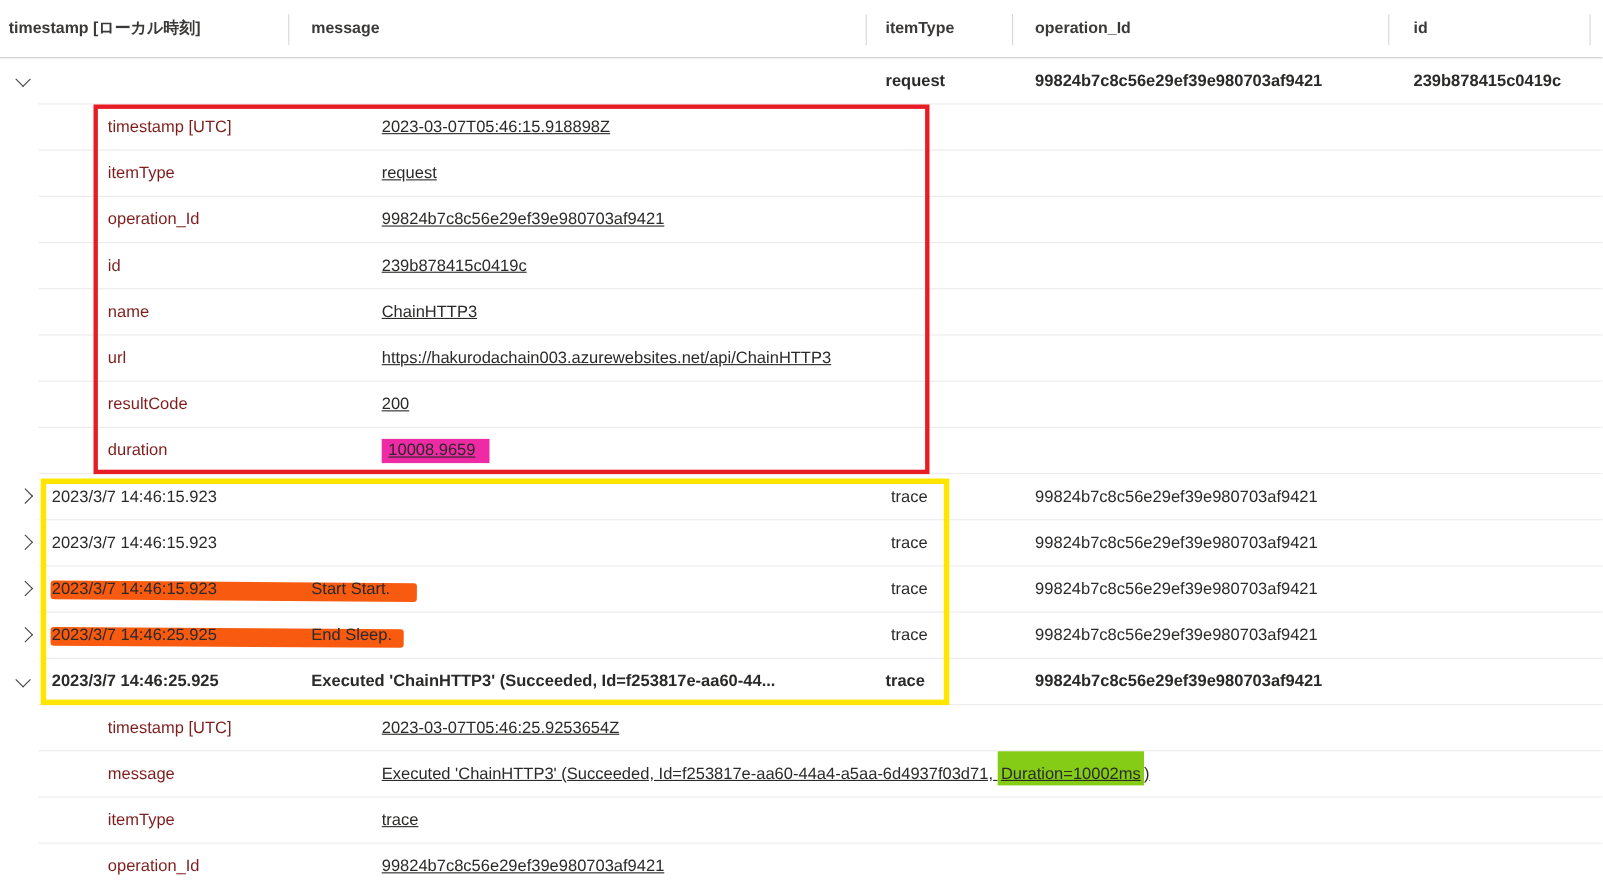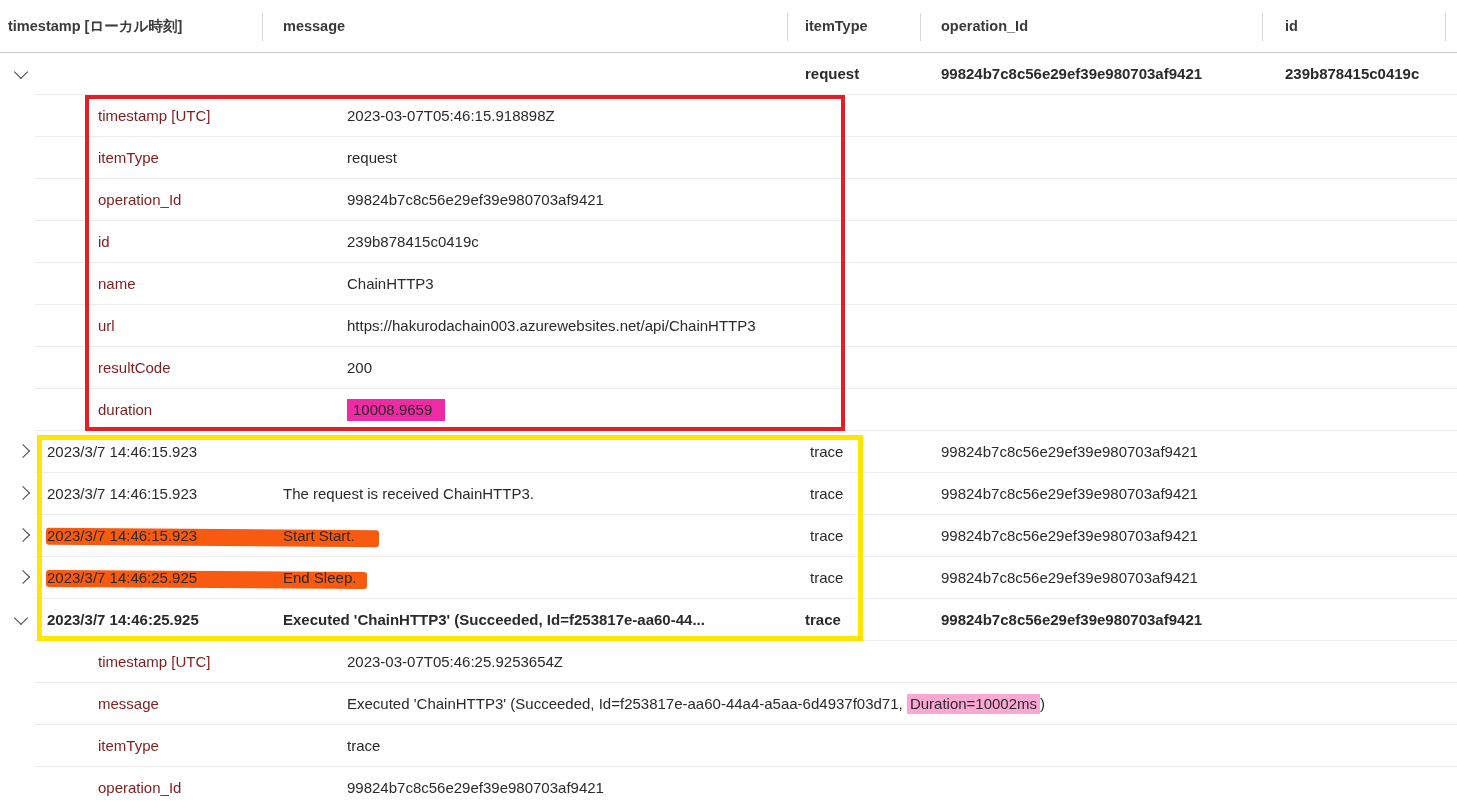--- a/index.html
+++ b/index.html
@@ -19,31 +19,31 @@
   .cell{position:absolute;top:0;line-height:42px;white-space:nowrap;}
   .c-ts{left:47px}.c-msg{left:283px}.c-type{left:810px}.c-op{left:941px}.c-id{left:1285px}
   .bold .cell{font-weight:700;}
   
   .chev{position:absolute;left:16px;top:15px;width:9px;height:9px;
         border-right:1.6px solid #484644;border-bottom:1.6px solid #484644;}
   .chev.down{transform:rotate(45deg);top:14px;}
   .chev.right{transform:rotate(-45deg);left:18px;}
   
   .k{position:absolute;left:98px;line-height:42px;white-space:nowrap;color:#7f1d1d;}
-  .v{position:absolute;left:347px;line-height:42px;white-space:nowrap;color:#2b2a29;}
+  .v{position:absolute;left:347px;line-height:42px;white-space:nowrap;color:#2b2a29;text-decoration:underline;}
   
   .red-box{position:absolute;left:85px;top:95px;width:760px;height:336px;
            border:4px solid #e81c24;box-sizing:border-box;z-index:6;pointer-events:none;}
   .yellow-box{position:absolute;left:37px;top:435px;width:826px;height:206px;
            border:5px solid #ffe600;box-sizing:border-box;z-index:6;pointer-events:none;}
   .stripe{position:absolute;height:17px;background:#f85a0f;border-radius:3px;pointer-events:none;}
   .stripe1{left:46px;top:529px;width:333px;transform:rotate(0.45deg);}
   .stripe2{left:46px;top:571px;width:321px;transform:rotate(0.35deg);}
   .hl-magenta{background:#ee2aa4;padding:2px 13px 3px 6px;}
-  .hl-yellow{background:#f9a8d4;padding:1px 3px 2px 3px;}
+  .hl-yellow{background:#84cc16;padding:12px 3px 2px 3px;}
 </style>
 </head>
 <body>
 
 <div class="screen">
 
   <div class="hrow">
     <span class="hcell h-ts">timestamp [ローカル時刻]</span>
     <span class="hcell h-msg">message</span>
     <span class="hcell h-type">itemType</span>
@@ -112,21 +112,20 @@
   <div class="r" style="top:431px">
     <i class="chev right"></i>
     <span class="cell c-ts">2023/3/7 14:46:15.923</span>
     <span class="cell c-type">trace</span>
     <span class="cell c-op">99824b7c8c56e29ef39e980703af9421</span>
     <i class="line"></i>
   </div>
   <div class="r" style="top:473px">
     <i class="chev right"></i>
     <span class="cell c-ts">2023/3/7 14:46:15.923</span>
-    <span class="cell c-msg">The request is received ChainHTTP3.</span>
     <span class="cell c-type">trace</span>
     <span class="cell c-op">99824b7c8c56e29ef39e980703af9421</span>
     <i class="line"></i>
   </div>
   <div class="r" style="top:515px">
     <i class="chev right"></i>
     <span class="cell c-ts">2023/3/7 14:46:15.923</span>
     <span class="cell c-msg">Start Start.</span>
     <span class="cell c-type">trace</span>
     <span class="cell c-op">99824b7c8c56e29ef39e980703af9421</span>

